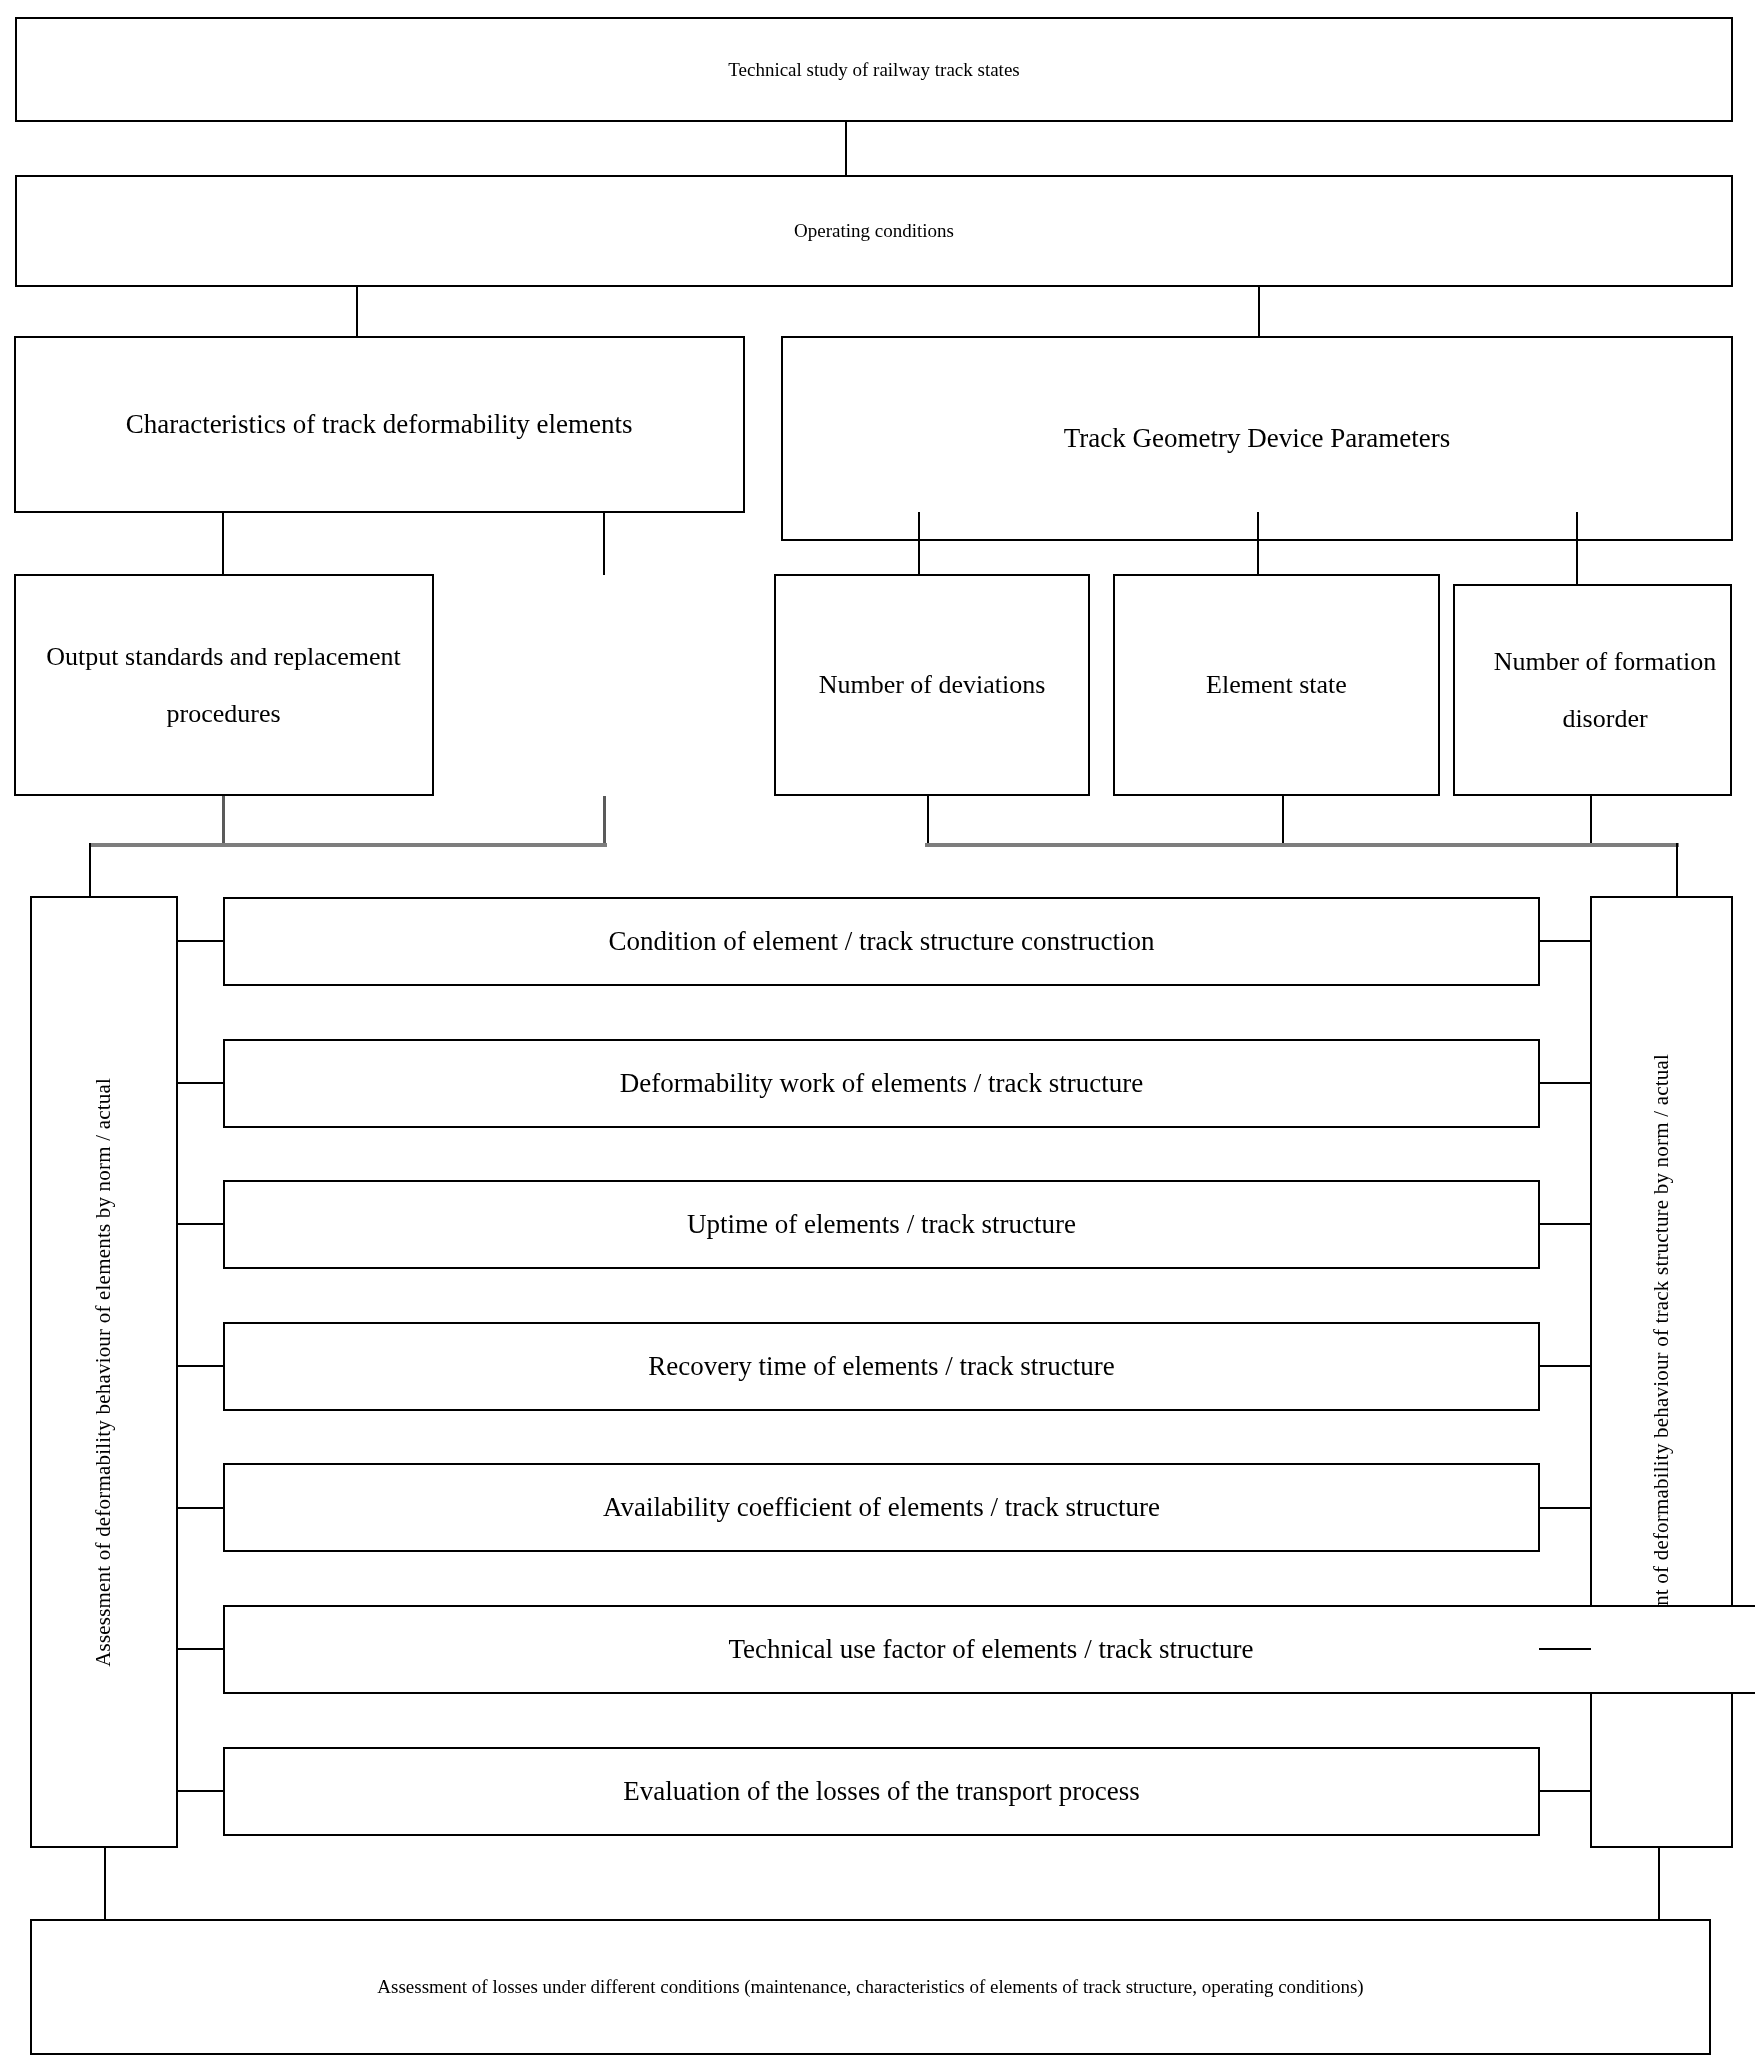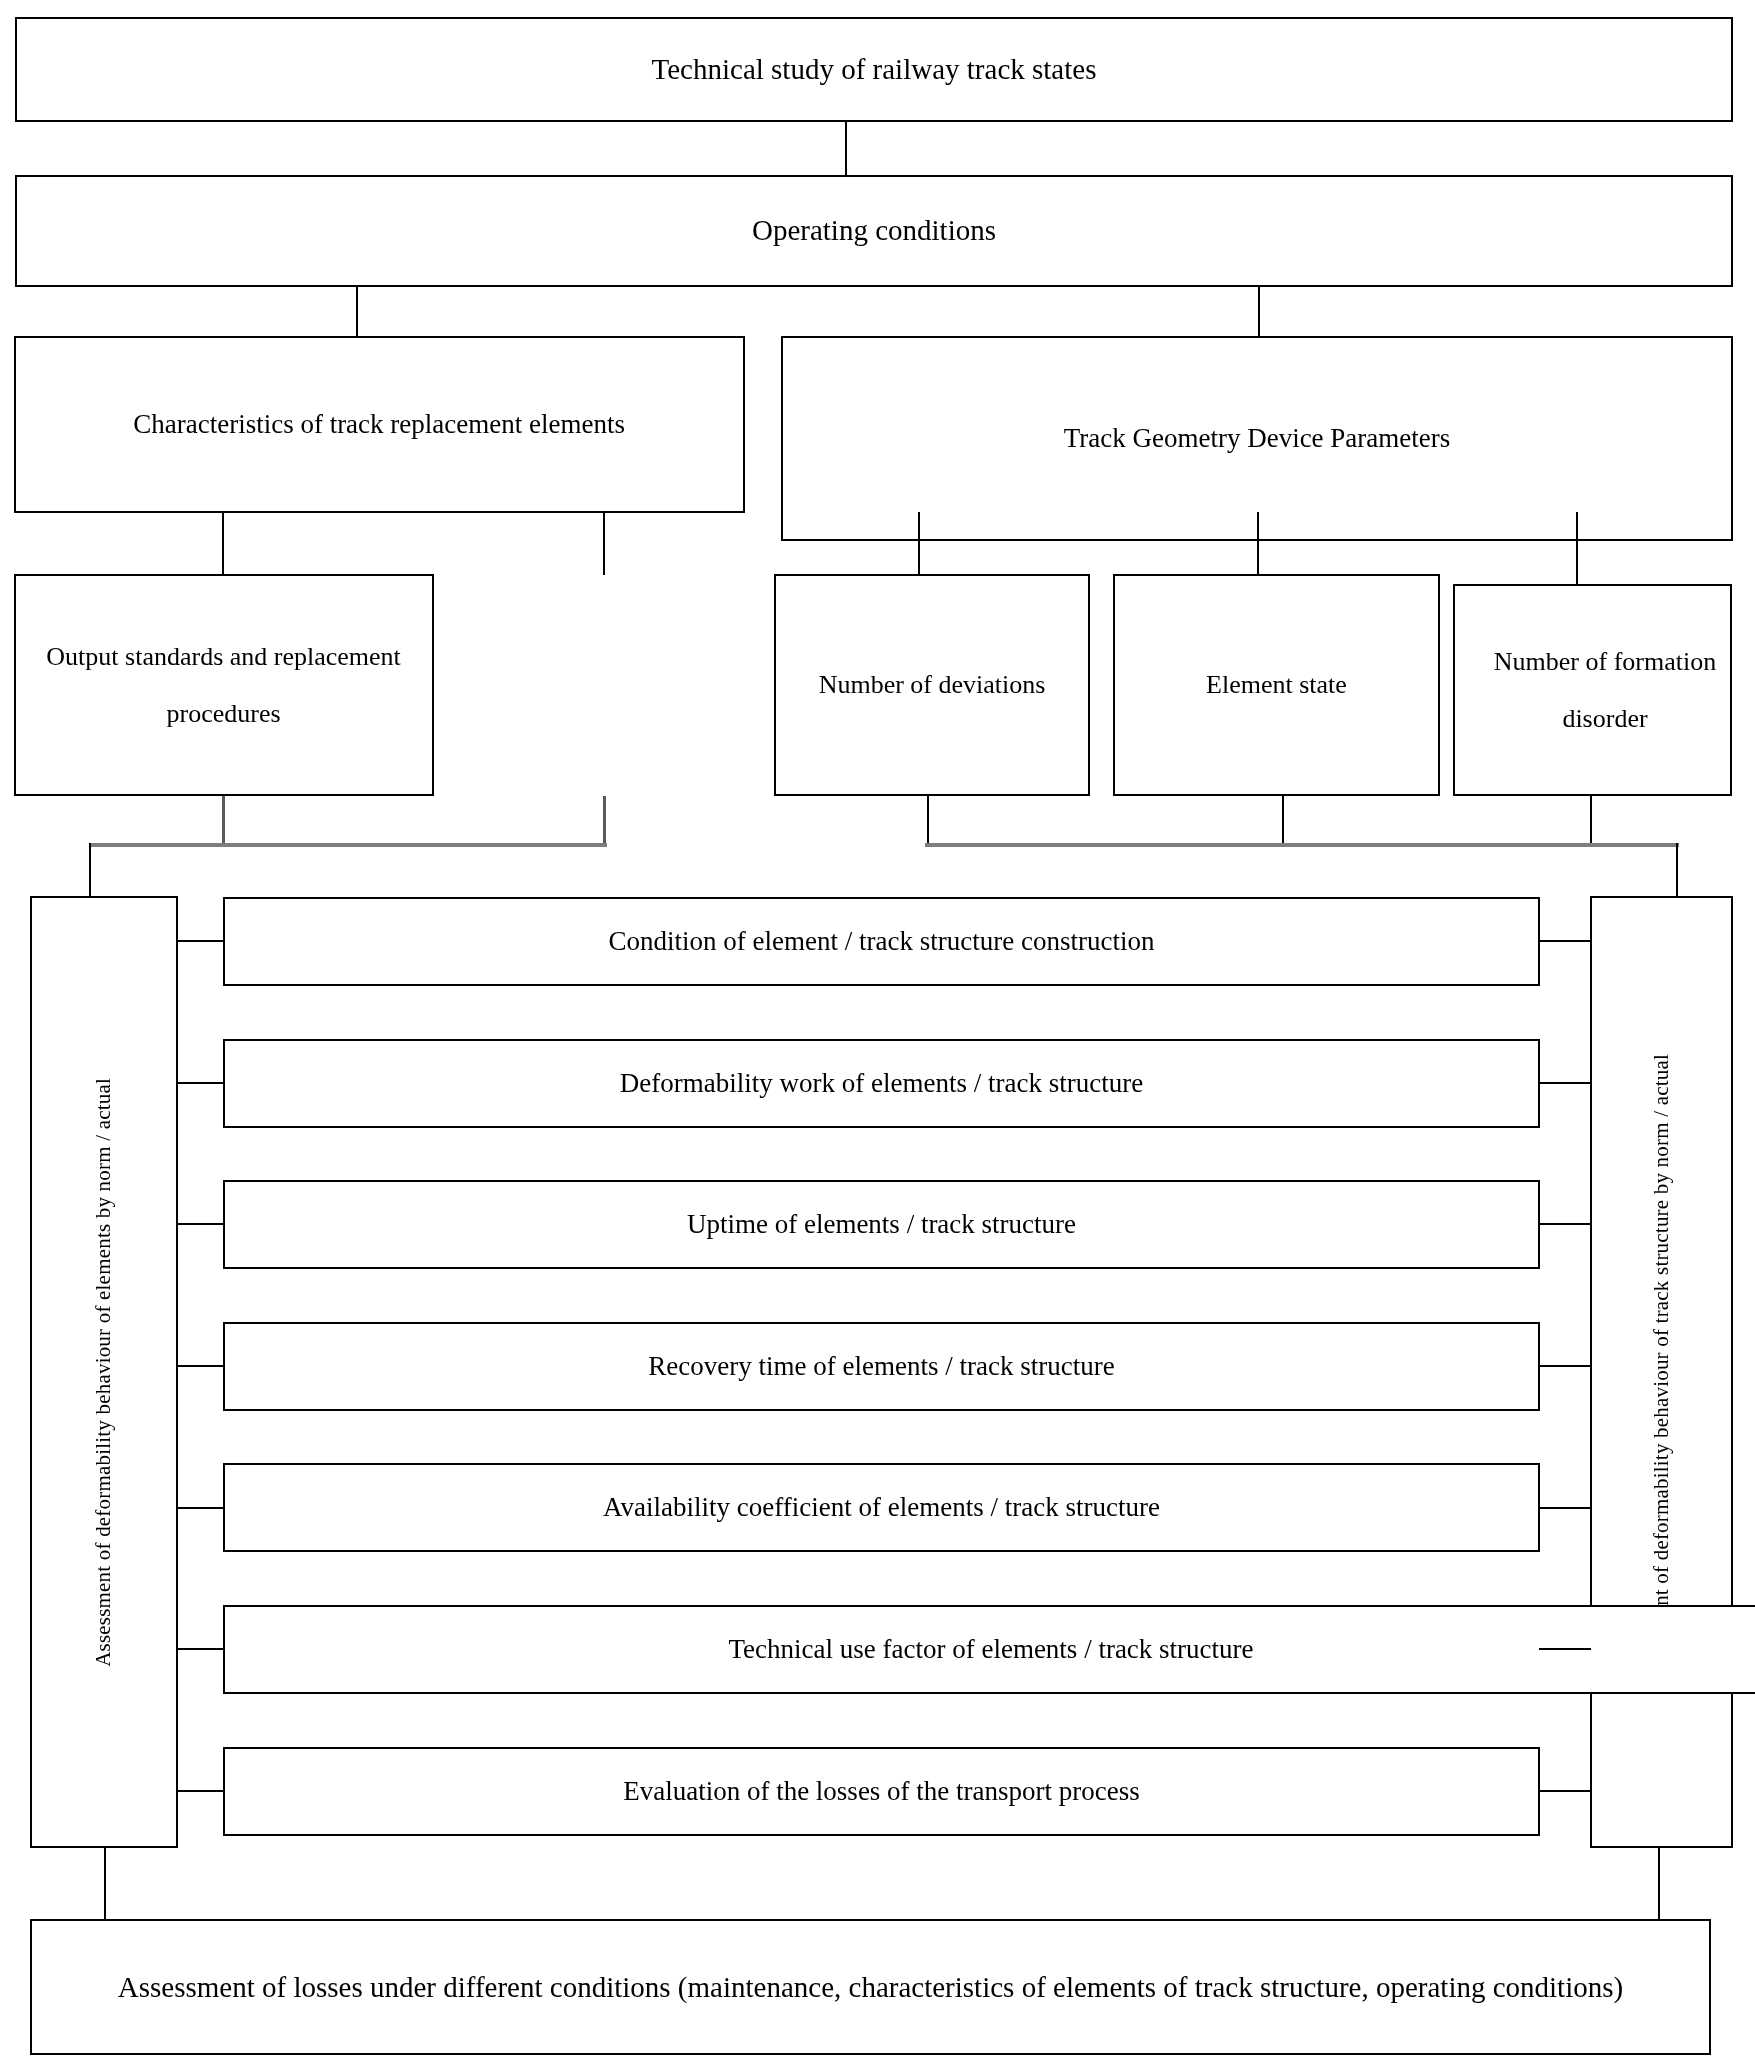--- a/index.html
+++ b/index.html
@@ -46,21 +46,21 @@
     font-size:21px;
     letter-spacing:0.2px;
   }
 
   
   .vline{position:absolute;background:#000;width:1.8px;}
   .hline{position:absolute;background:#000;height:1.8px;}
   .bus{position:absolute;background:#7d7d7d;height:4.1px;}
   .busv{position:absolute;background:#5a5a5a;width:3.2px;}
 
-  .t-xxl{font-size:29px;}
+  .t-xxl{font-size:19px;}
   .t-xl{font-size:27px;}
   .t-lg{font-size:26px;}
 </style>
 </head>
 <body>
 
 <div id="page">
 
   <div class="box t-xxl" style="left:15px; top:17.3px; width:1718px; height:105px;">
     <span>Technical study of railway track states</span>
@@ -69,21 +69,21 @@
   <div class="vline" style="left:845px; top:122px; height:55px;"></div>
 
   <div class="box t-xxl" style="left:15px; top:175px; width:1718px; height:112px;">
     <span>Operating conditions</span>
   </div>
 
   <div class="vline" style="left:356px; top:286px; height:50px;"></div>
   <div class="vline" style="left:1258px; top:286px; height:50px;"></div>
 
   <div class="box t-xl" style="left:13.6px; top:336px; width:731px; height:177px; line-height:2.2;">
-    <span>Characteristics of track replacement elements</span>
+    <span>Characteristics of track deformability elements</span>
   </div>
 
   <div class="box t-xl" style="left:781px; top:336px; width:952px; height:205px;">
     <span>Track Geometry Device Parameters</span>
   </div>
 
   <div class="vline" style="left:222px; top:512px; height:63px;"></div>
   <div class="vline" style="left:603px; top:512px; height:63px;"></div>
   <div class="vline" style="left:918px; top:512px; height:63px;"></div>
   <div class="vline" style="left:1257px; top:512px; height:63px;"></div>

